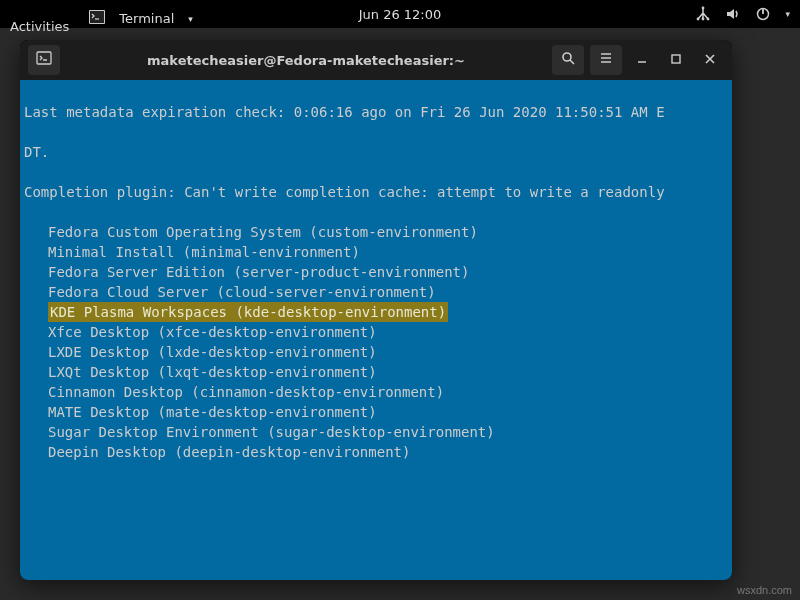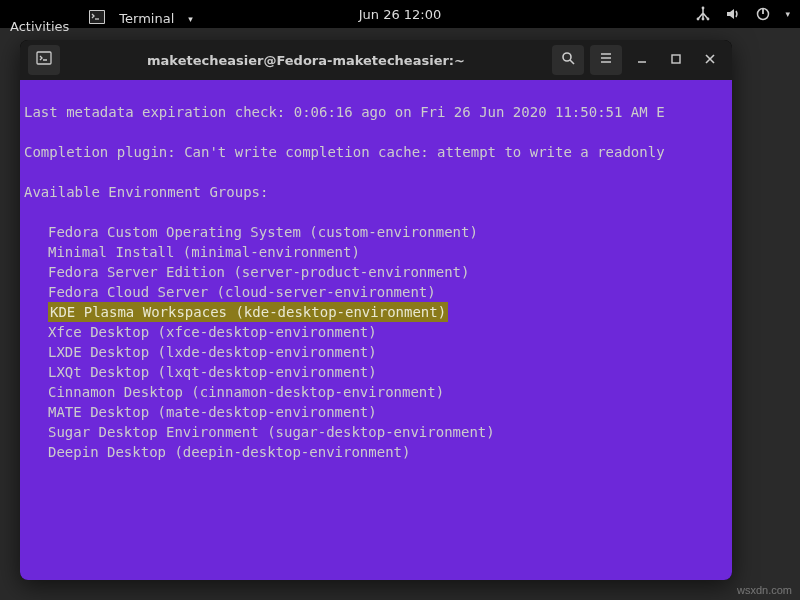--- a/index.html
+++ b/index.html
@@ -77,21 +77,21 @@
       display: flex;
       align-items: center;
       justify-content: center;
       cursor: pointer;
       color: #ccc;
     }
     .wctrl svg { width: 14px; height: 14px; }
 
     .terminal-body {
       flex: 1;
-      background: #6d28d9;
+      background: #0369a1;
       color: #ccc;
       font-family: "DejaVu Sans Mono", "Liberation Mono", monospace;
       font-size: 14px;
       line-height: 20px;
       padding: 2px 4px;
       overflow: hidden;
       white-space: pre-wrap;
       word-break: break-all;
     }
     .term-line { white-space: pre; }
@@ -197,20 +197,20 @@
         <span><svg viewBox="0 0 14 14">
               <line x1="3" y1="3" x2="11" y2="11" stroke="#ccc" stroke-width="1.6"></line>
               <line x1="11" y1="3" x2="3" y2="11" stroke="#ccc" stroke-width="1.6"></line>
             </svg></span>
       </div>
     </div>
   </div>
 
   <div class="terminal-body">
 <div class="term-line">Last metadata expiration check: 0:06:16 ago on Fri 26 Jun 2020 11:50:51 AM E</div>
+<div class="term-line">DT.</div>
 <div class="term-line">Completion plugin: Can't write completion cache: attempt to write a readonly</div>
-<div class="term-line">Available Environment Groups:</div>
 <div id="groups-container"><div class="term-line indent">Fedora Custom Operating System (custom-environment)</div><div class="term-line indent">Minimal Install (minimal-environment)</div><div class="term-line indent">Fedora Server Edition (server-product-environment)</div><div class="term-line indent">Fedora Cloud Server (cloud-server-environment)</div><div class="term-line indent"><span class="highlight">KDE Plasma Workspaces (kde-desktop-environment)</span></div><div class="term-line indent">Xfce Desktop (xfce-desktop-environment)</div><div class="term-line indent">LXDE Desktop (lxde-desktop-environment)</div><div class="term-line indent">LXQt Desktop (lxqt-desktop-environment)</div><div class="term-line indent">Cinnamon Desktop (cinnamon-desktop-environment)</div><div class="term-line indent">MATE Desktop (mate-desktop-environment)</div><div class="term-line indent">Sugar Desktop Environment (sugar-desktop-environment)</div><div class="term-line indent">Deepin Desktop (deepin-desktop-environment)</div></div>
 
   </div>
 </div>
 
 <div class="watermark">wsxdn.com</div>
 
 </body></html>

